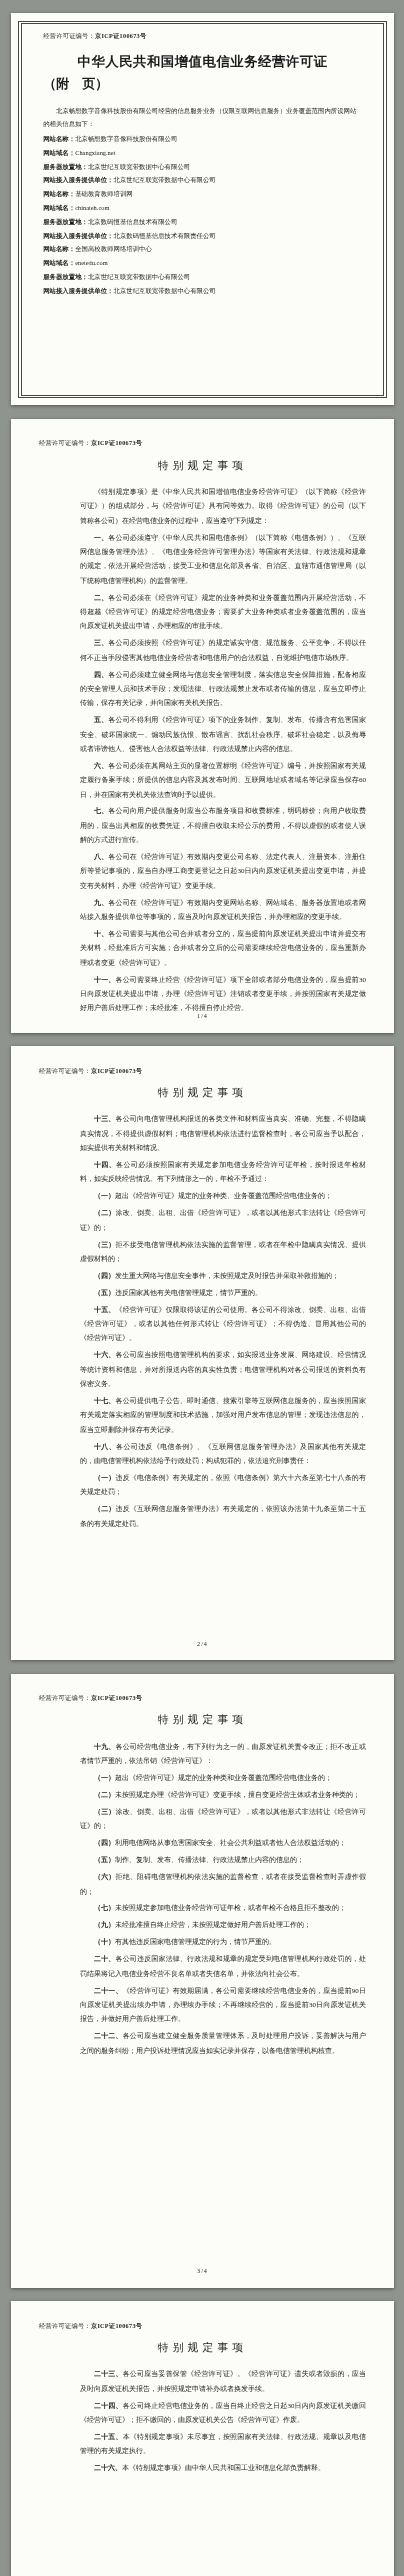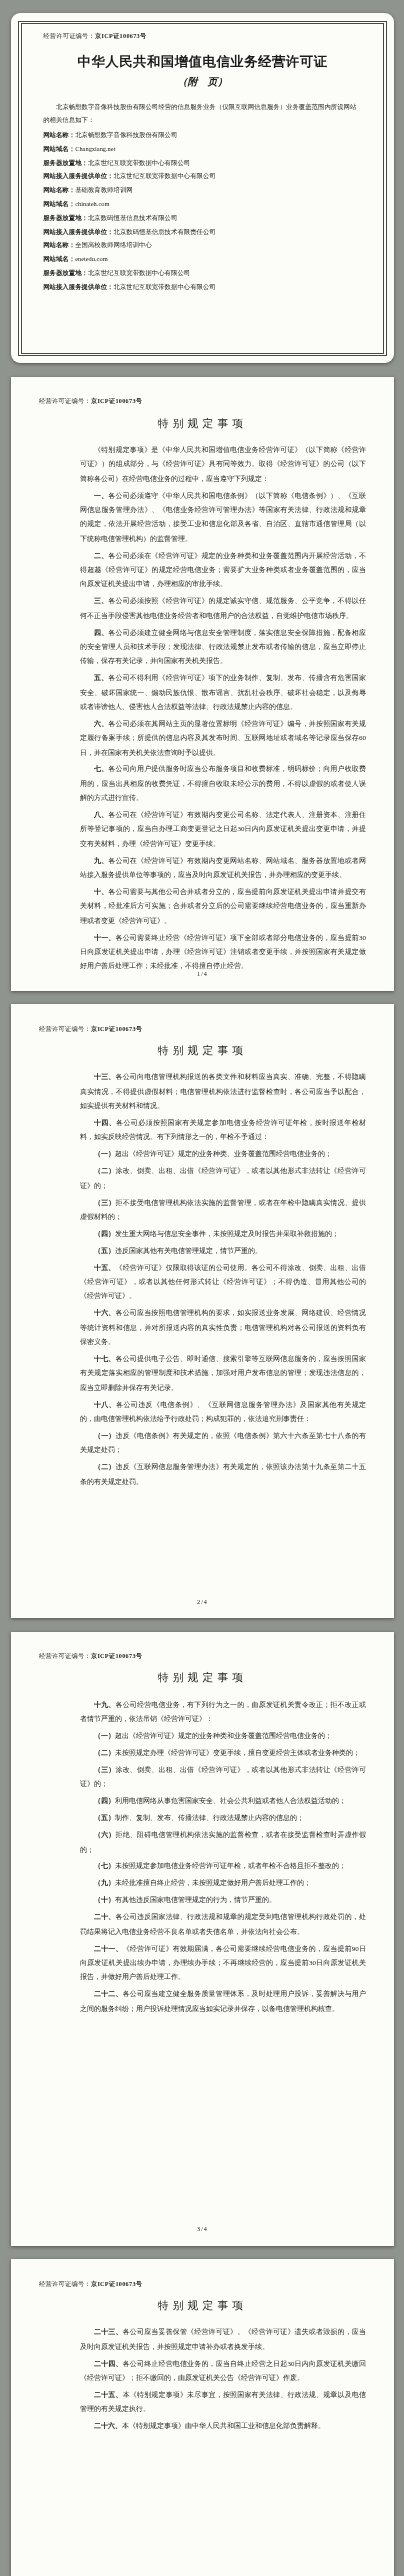--- a/index.html
+++ b/index.html
@@ -7,27 +7,27 @@
     --page:#fcfcf9;
     --ink:#1c1c1c;
     --frame:#474747;
   }
   *{box-sizing:border-box;}
   body{margin:0;background:var(--bg);font-family:"Liberation Serif","DejaVu Serif",serif;color:var(--ink);}
   .canvas{width:405px;height:2873px;margin:0 auto;padding-top:13.4px;overflow:hidden;}
   .page{width:383px;margin:0 auto 13.4px;background:var(--page);box-shadow:0 1px 3.6px rgba(0,0,0,.45);position:relative;}
 
   
-  .cert-page{height:350px;padding:7.2px;border-radius:9px;}
+  .cert-page{height:392px;padding:7.2px;}
   .cert-frame{height:100%;border:1px solid var(--frame);position:relative;padding:10.3px 24px 10.3px 24px;}
   .cert-frame::after{content:"";position:absolute;inset:1.5px;border:0.5px solid var(--frame);pointer-events:none;}
   .page-header{font-size:6.2px;letter-spacing:0.3px;}
   .page-header .num{font-weight:bold;}
   .cert-title{font-size:13.4px;font-weight:bold;text-align:center;letter-spacing:0.5px;margin:12.4px 0 4.1px;}
-  .cert-subtitle{font-size:10px;font-weight:bold;text-align:center;margin:0 0 10.3px;font-style:italic;}
+  .cert-subtitle{font-size:13px;font-weight:bold;margin:0 0 10.3px;}
   .cert-body{font-size:6.4px;line-height:2.15;}
   .cert-body .intro{margin:0 0 1px;text-indent:2em;}
   .cert-row b{font-weight:bold;}
 
   
   .prov-page{height:614px;padding:20.6px 28px 33px;}
   .prov-title{font-size:10.8px;font-weight:normal;text-align:center;letter-spacing:4.1px;margin:10.3px 0 12.4px;}
   .prov-body{font-size:7px;line-height:2.05;text-align:justify;margin-left:41px;}
   .prov-body p{margin:0 0 2.6px;text-indent:2em;}
   .prov-body p strong{font-weight:bold;}

